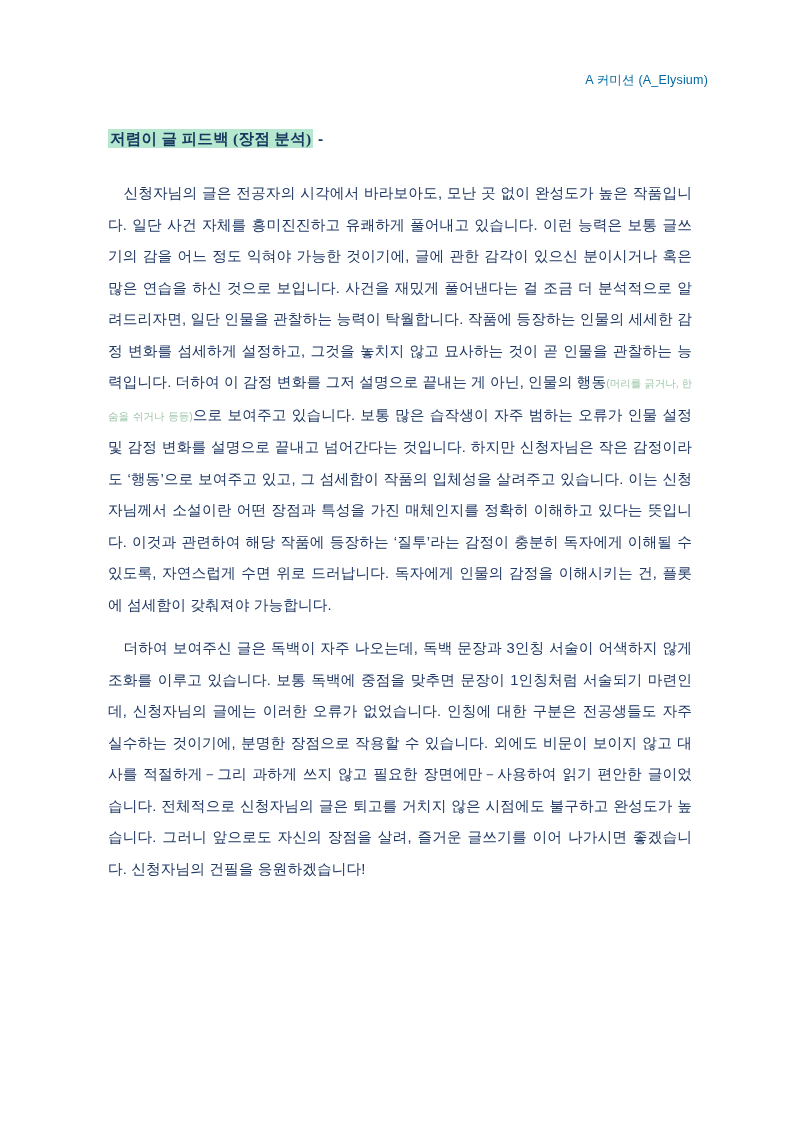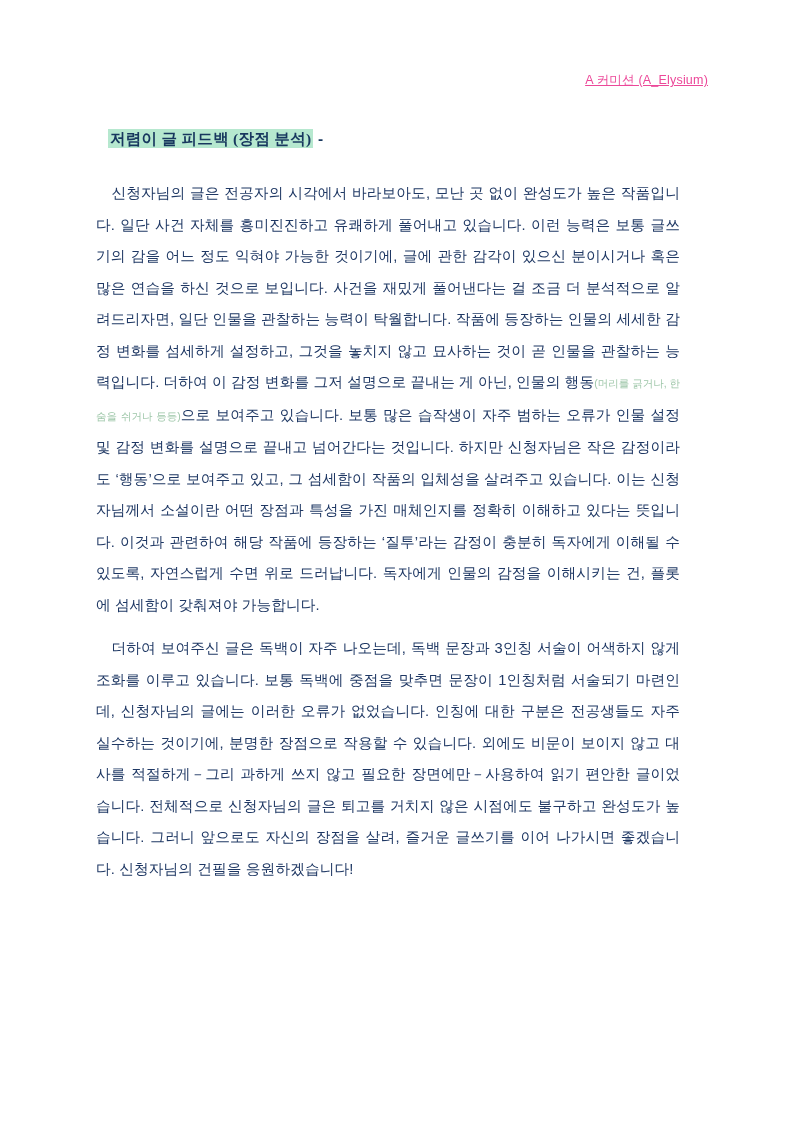--- a/index.html
+++ b/index.html
@@ -19,23 +19,22 @@
     position: absolute;
     inset: 0;
     padding: 0;
   }
   .header-line {
     position: absolute;
     top: 72px;
     right: 92px;
     font-size: 12.5px;
     letter-spacing: 0.2px;
-    color: #ec4899;
+    color: #0369a1;
     white-space: nowrap;
-    text-decoration: underline;
   }
   .title-wrap {
     position: absolute;
     top: 129px;
     left: 108px;
     right: 92px;
   }
   .doc-title {
     display: inline;
     font-size: 15.5px;
@@ -49,21 +48,21 @@
   .title-dash {
     display: inline;
     font-size: 15.5px;
     font-weight: bold;
     color: #17375e;
     letter-spacing: 0.3px;
   }
   .body-block {
     position: absolute;
     top: 178px;
-    left: 96px;
+    left: 108px;
     width: 584px;
   }
   p.para {
     margin: 0 0 0 0;
     font-size: 14.7px;
     line-height: 31.5px;
     text-align: justify;
     text-justify: inter-ideograph;
     color: #1f3864;
     letter-spacing: 0.1px;

